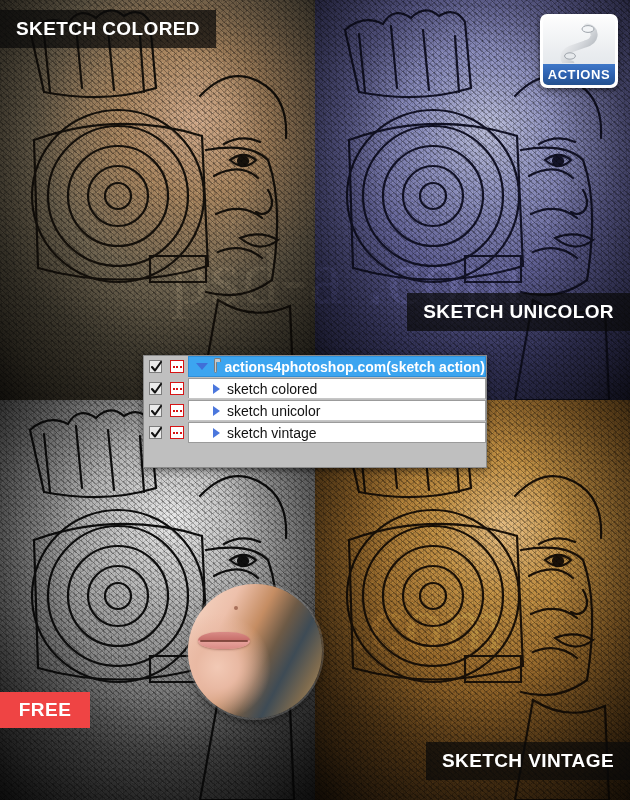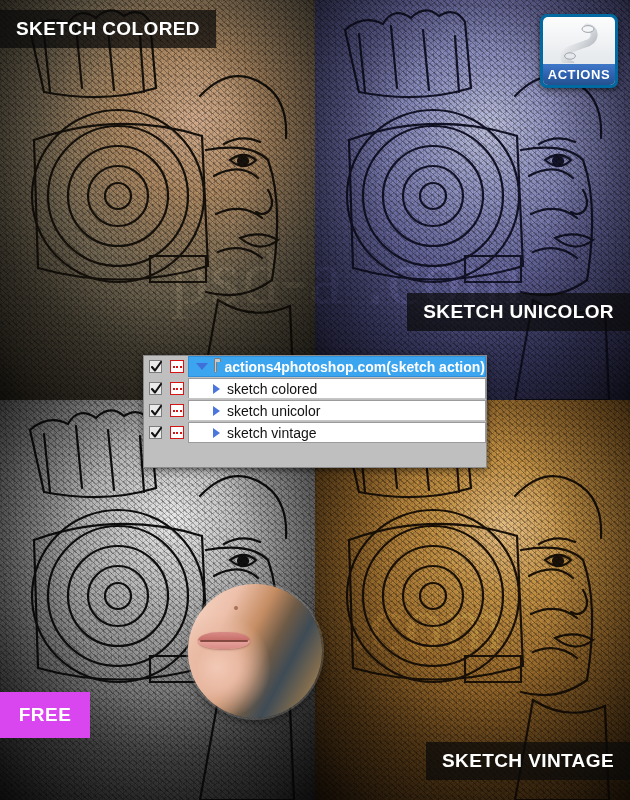--- a/index.html
+++ b/index.html
@@ -44,22 +44,22 @@
 
   
   .label{position:absolute;background:rgba(10,10,10,.72);color:#fff;
     font-size:19px;font-weight:700;letter-spacing:.4px;
     padding:9px 16px 10px 16px;line-height:1;white-space:nowrap;}
   .lbl-colored{left:0;top:10px;}
   .lbl-unicolor{right:0;top:293px;}
   .lbl-bw{left:0;bottom:0;}
   .lbl-vintage{right:0;bottom:20px;}
 
-  .free-badge{position:absolute;left:0;top:692px;width:90px;height:46px;
-    background:#d946ef;color:#fff;font-size:19px;font-weight:700;
+  .free-badge{position:absolute;left:0;top:692px;width:90px;height:36px;
+    background:#ef4444;color:#fff;font-size:19px;font-weight:700;
     display:flex;align-items:center;justify-content:center;letter-spacing:.5px;}
 
   
   .watermark{position:absolute;left:0;top:232px;width:630px;height:90px;
     display:flex;align-items:center;justify-content:center;
     font-family:"Liberation Serif",serif;font-size:76px;color:rgba(255,255,255,.16);
     letter-spacing:2px;pointer-events:none;mix-blend-mode:overlay;white-space:nowrap;margin-left:32px;}
   .watermark2{top:578px;}
 
   
@@ -70,21 +70,21 @@
       radial-gradient(circle at 22% 62%,#f2c9b5 0%,#e9b9a3 16%,transparent 40%),
       linear-gradient(118deg,#f6d9c8 0%,#edc0ab 26%,#c58d63 44%,#6d5a46 58%,#3e4b55 70%,#7d6a4e 84%,#c0a070 100%);}
   .inset .lips{position:absolute;left:10px;top:48px;width:52px;height:17px;border-radius:50%/60%;
     background:linear-gradient(180deg,#d98b86 0%,#c8706c 45%,#e7a29b 55%,#d98b86 100%);
     box-shadow:0 1px 2px rgba(120,60,50,.45);}
   .inset .lipline{position:absolute;left:12px;top:56px;width:48px;height:2px;border-radius:2px;background:rgba(110,55,45,.8);}
   .inset .mole{position:absolute;left:46px;top:22px;width:4px;height:4px;border-radius:50%;background:#a8705a;}
 
   
   .actions-badge{position:absolute;left:540px;top:14px;width:78px;height:74px;
-    background:#0369a1;border-radius:7px;padding:3px;box-sizing:border-box;
+    background:#ffffff;border-radius:7px;padding:3px;box-sizing:border-box;
     box-shadow:0 2px 6px rgba(0,0,0,.6);}
   .ab-inner{position:relative;width:100%;height:100%;border-radius:5px;overflow:hidden;
     background:linear-gradient(180deg,#fdfdfd 0%,#e9ecef 55%,#dfe3e7 100%);}
   .ab-icon{position:absolute;left:0;right:0;top:4px;height:44px;display:flex;align-items:center;justify-content:center;}
   .ab-bar{position:absolute;left:0;right:0;bottom:0;height:21px;
     background:linear-gradient(180deg,#3f78c8 0%,#2f62b0 50%,#24518f 100%);
     color:#fff;font-size:13px;font-weight:700;letter-spacing:.6px;
     display:flex;align-items:center;justify-content:center;}
 
   

